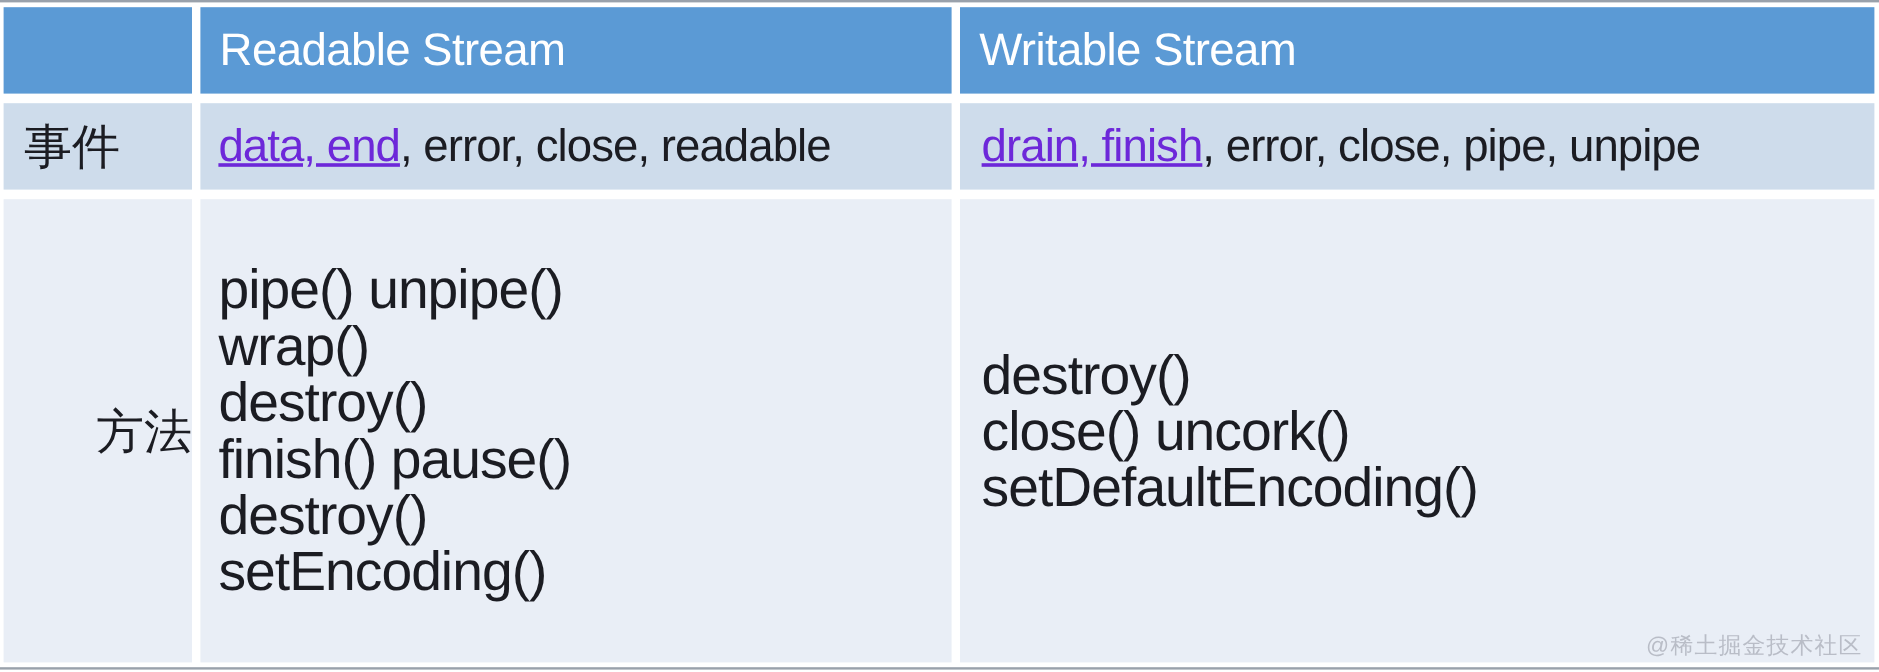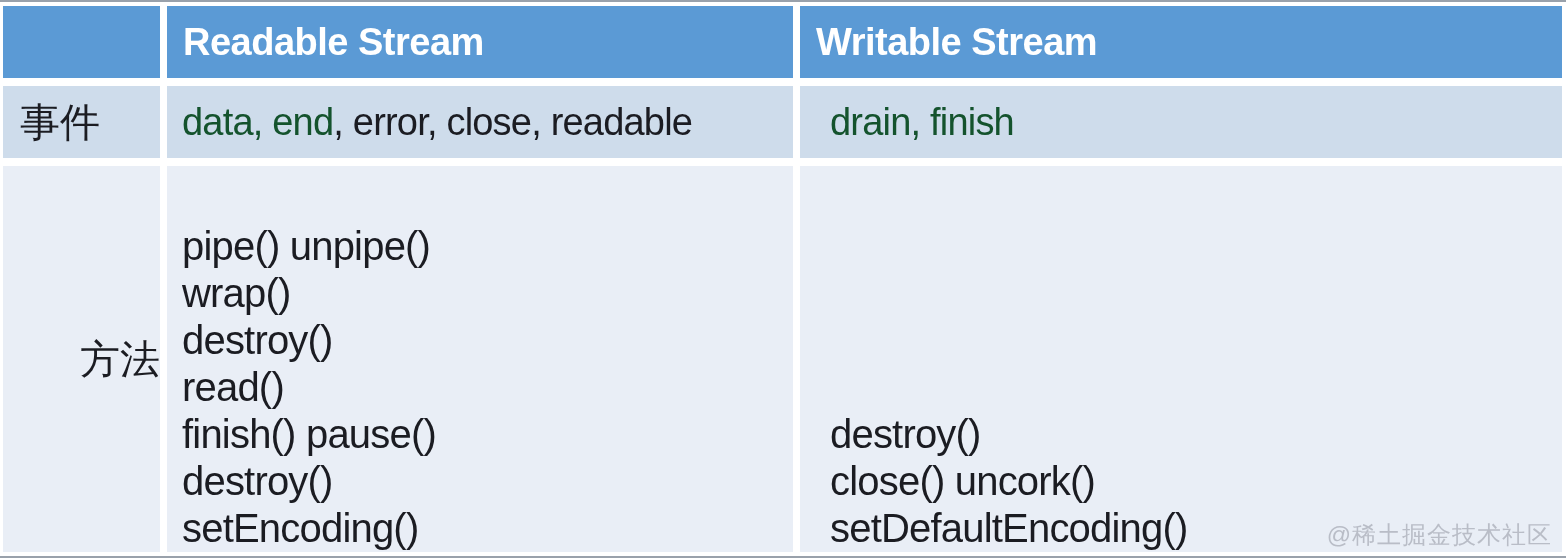--- a/index.html
+++ b/index.html
@@ -33,51 +33,52 @@
   .cell {
     display: flex;
     align-items: center;
     box-sizing: border-box;
     color: #1B1C22;
     overflow: hidden;
   }
   .cell.head {
     background: #5B9AD5;
     color: #ffffff;
-    font-weight: bold;
+    font-weight: normal;
     font-size: 38px;
     padding-left: 16px;
     letter-spacing: -0.5px;
   }
   .cell.band1 { background: #CEDCEB; }
   .cell.band2 { background: #E9EEF6; justify-content: flex-end; }
   .cell.rowlabel {
     font-size: 40px;
     padding-left: 17px;
   }
   .cell.events {
     font-size: 38px;
     padding-left: 15px;
     letter-spacing: -0.8px;
     white-space: pre;
   }
-  .cell.events .hl { color: #14532d; }
+  .cell.events .hl { color: #6d28d9; text-decoration: underline; }
   .cell.methods {
     flex-direction: column;
     align-items: flex-start;
-    font-size: 40px;
+    justify-content: center;
+    font-size: 46px;
     line-height: 47px;
     padding-left: 15px;
     letter-spacing: -0.8px;
   }
-  .cell.col3pad { padding-left: 30px; }
+  .cell.col3pad { padding-left: 18px; }
   .watermark {
     position: absolute;
     right: 14px; bottom: 9px;
-    font-size: 24px;
+    font-size: 19px;
     color: #B9BDC7;
     letter-spacing: 1px;
   }
 </style>
 </head>
 <body>
 
 <div class="stage">
   <div class="edge-line top"></div>
 
@@ -90,30 +91,29 @@
       <span>Readable Stream</span>
     </div>
     <div class="cell head">
       <span>Writable Stream</span>
     </div>
 
     <div class="cell band1 rowlabel">
       <span>事件</span>
     </div>
     <div class="cell band1 events"><span class="hl">data, end</span><span>, error, close, readable</span></div>
-    <div class="cell band1 events col3pad"><span class="hl">drain, finish</span></div>
+    <div class="cell band1 events col3pad"><span class="hl">drain, finish</span><span>, error, close, pipe, unpipe</span></div>
 
     <div class="cell band2 rowlabel">
       <span>方法</span>
     </div>
     <div class="cell band2 methods">
         <div>pipe() unpipe()</div>
         <div>wrap()</div>
         <div>destroy()</div>
-        <div>read()</div>
         <div>finish() pause()</div>
         <div>destroy()</div>
         <div>setEncoding()</div>
       </div>
     <div class="cell band2 methods col3pad">
         <div>destroy()</div>
         <div>close() uncork()</div>
         <div>setDefaultEncoding()</div>
       </div>
   </div>

